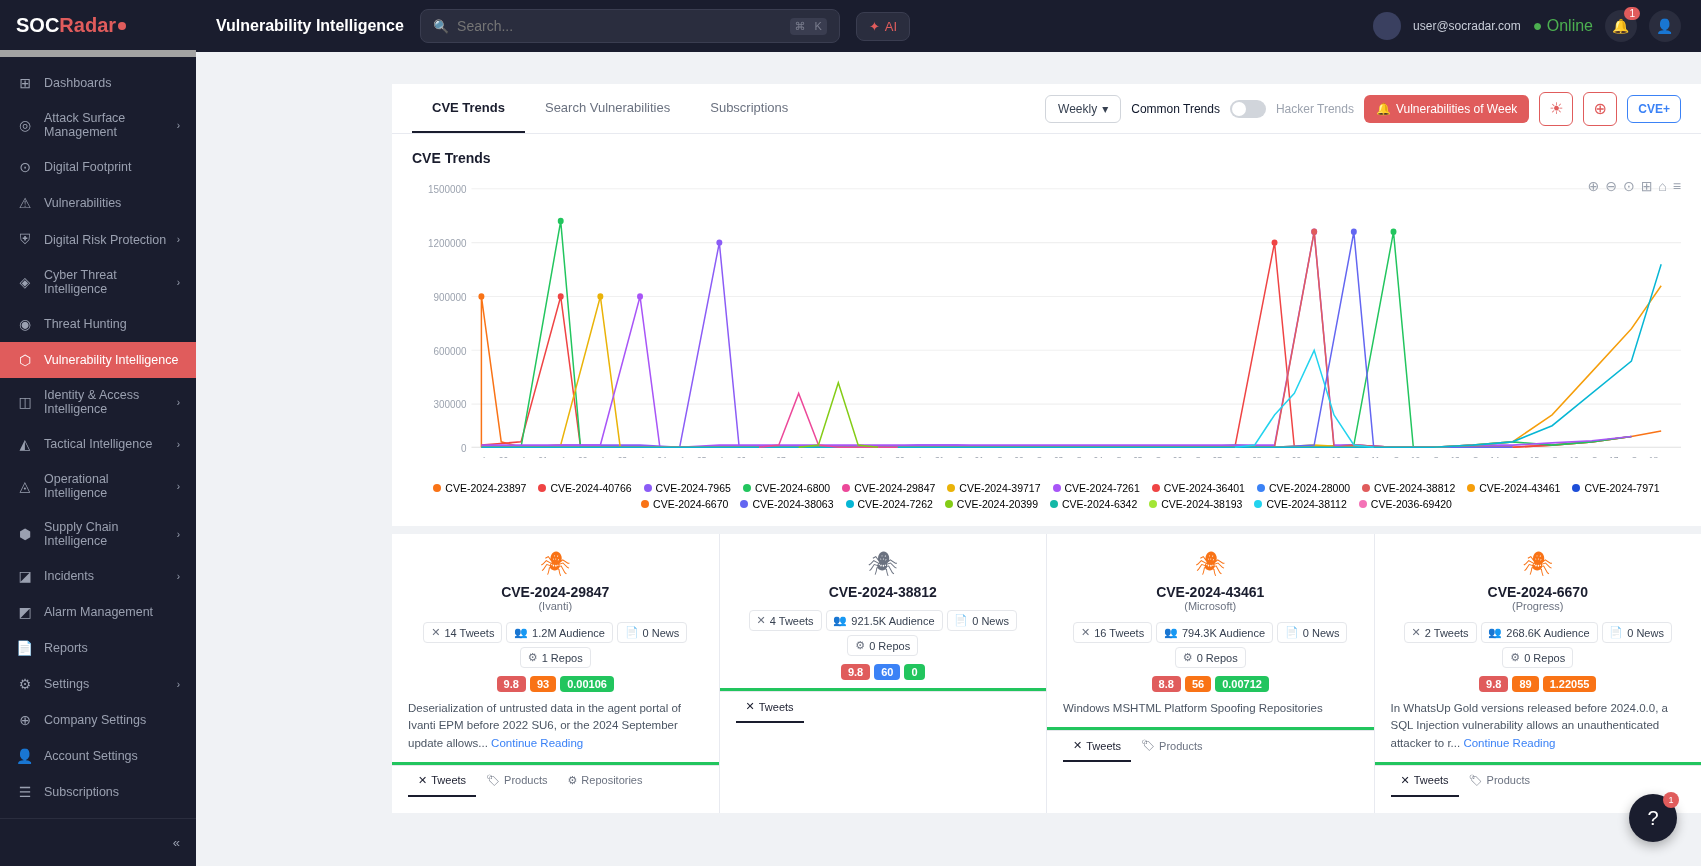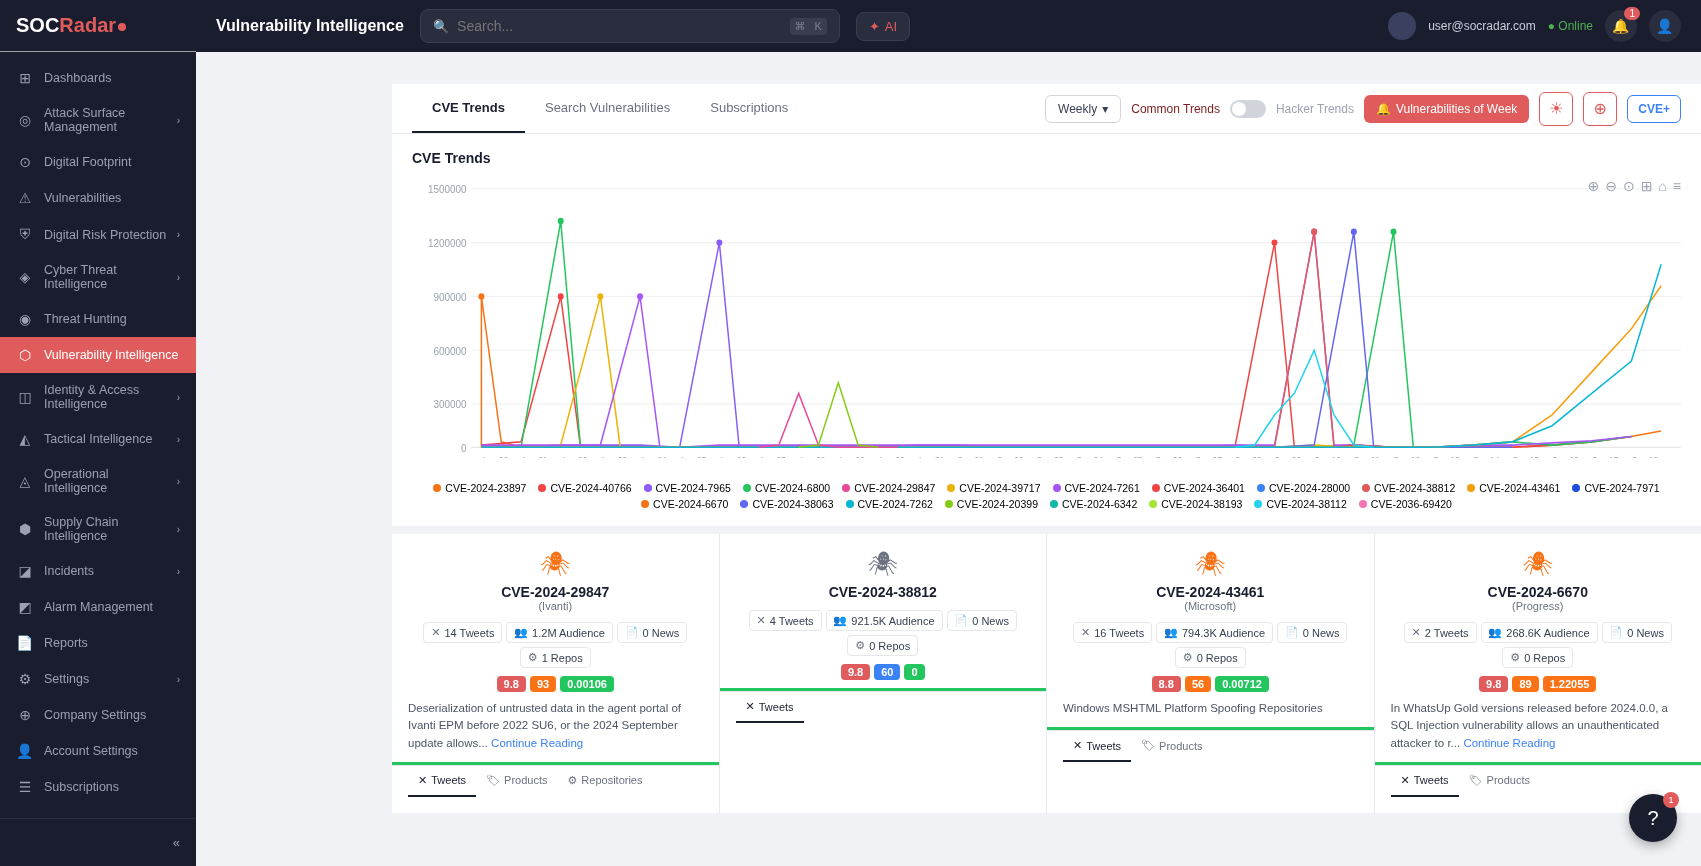--- a/index.html
+++ b/index.html
@@ -14,21 +14,21 @@
       display: flex;
       flex-direction: column;
       height: 100%;
       overflow-y: auto;
     }
     #sidebar::-webkit-scrollbar { width: 0; }
     .sidebar-logo {
       padding: 14px 16px;
       display: flex;
       align-items: center;
-      border-bottom: 1px solid #a3a3a3;
+      border-bottom: 7px solid #a3a3a3;
       min-height: 52px;
     }
     .logo-text {
       font-size: 20px;
       font-weight: 800;
       color: #fff;
     }
     .logo-soc { color: #fff; }
     .logo-radar { color: #e05c5c; }
     .logo-dot {
@@ -124,21 +124,21 @@
       color: #e05c5c;
       cursor: pointer;
       font-size: 13px;
       display: flex;
       align-items: center;
       gap: 5px;
     }
     .topbar-right { display: flex; align-items: center; gap: 12px; margin-left: auto; }
     .topbar-avatar { width: 32px; height: 32px; border-radius: 50%; background: #3a3d50; }
     .topbar-user { color: #c8cdd8; font-size: 12px; }
-    .topbar-green { color: #4caf50; font-size: 12px; }
+    .topbar-green { color: #4caf50; font-size: 16px; }
     .notification-badge {
       background: #e05c5c;
       color: #fff;
       border-radius: 10px;
       padding: 1px 5px;
       font-size: 10px;
     }
     .topbar-icon-btn {
       width: 32px; height: 32px;
       background: #2a2d3e;
@@ -195,21 +195,21 @@
       border: 1px solid #d1d5db;
       border-radius: 6px;
       padding: 6px 12px;
       font-size: 12px;
       cursor: pointer;
       display: flex;
       align-items: center;
       gap: 5px;
       color: #374151;
     }
-    .common-trends-label { font-size: 12px; color: #7f1d1d; font-weight: 500; }
+    .common-trends-label { font-size: 12px; color: #0f172a; font-weight: 500; }
     .toggle {
       width: 36px; height: 18px;
       background: #d1d5db;
       border-radius: 9px;
       position: relative;
       cursor: pointer;
     }
     .toggle-knob {
       width: 14px; height: 14px;
       background: #fff;

